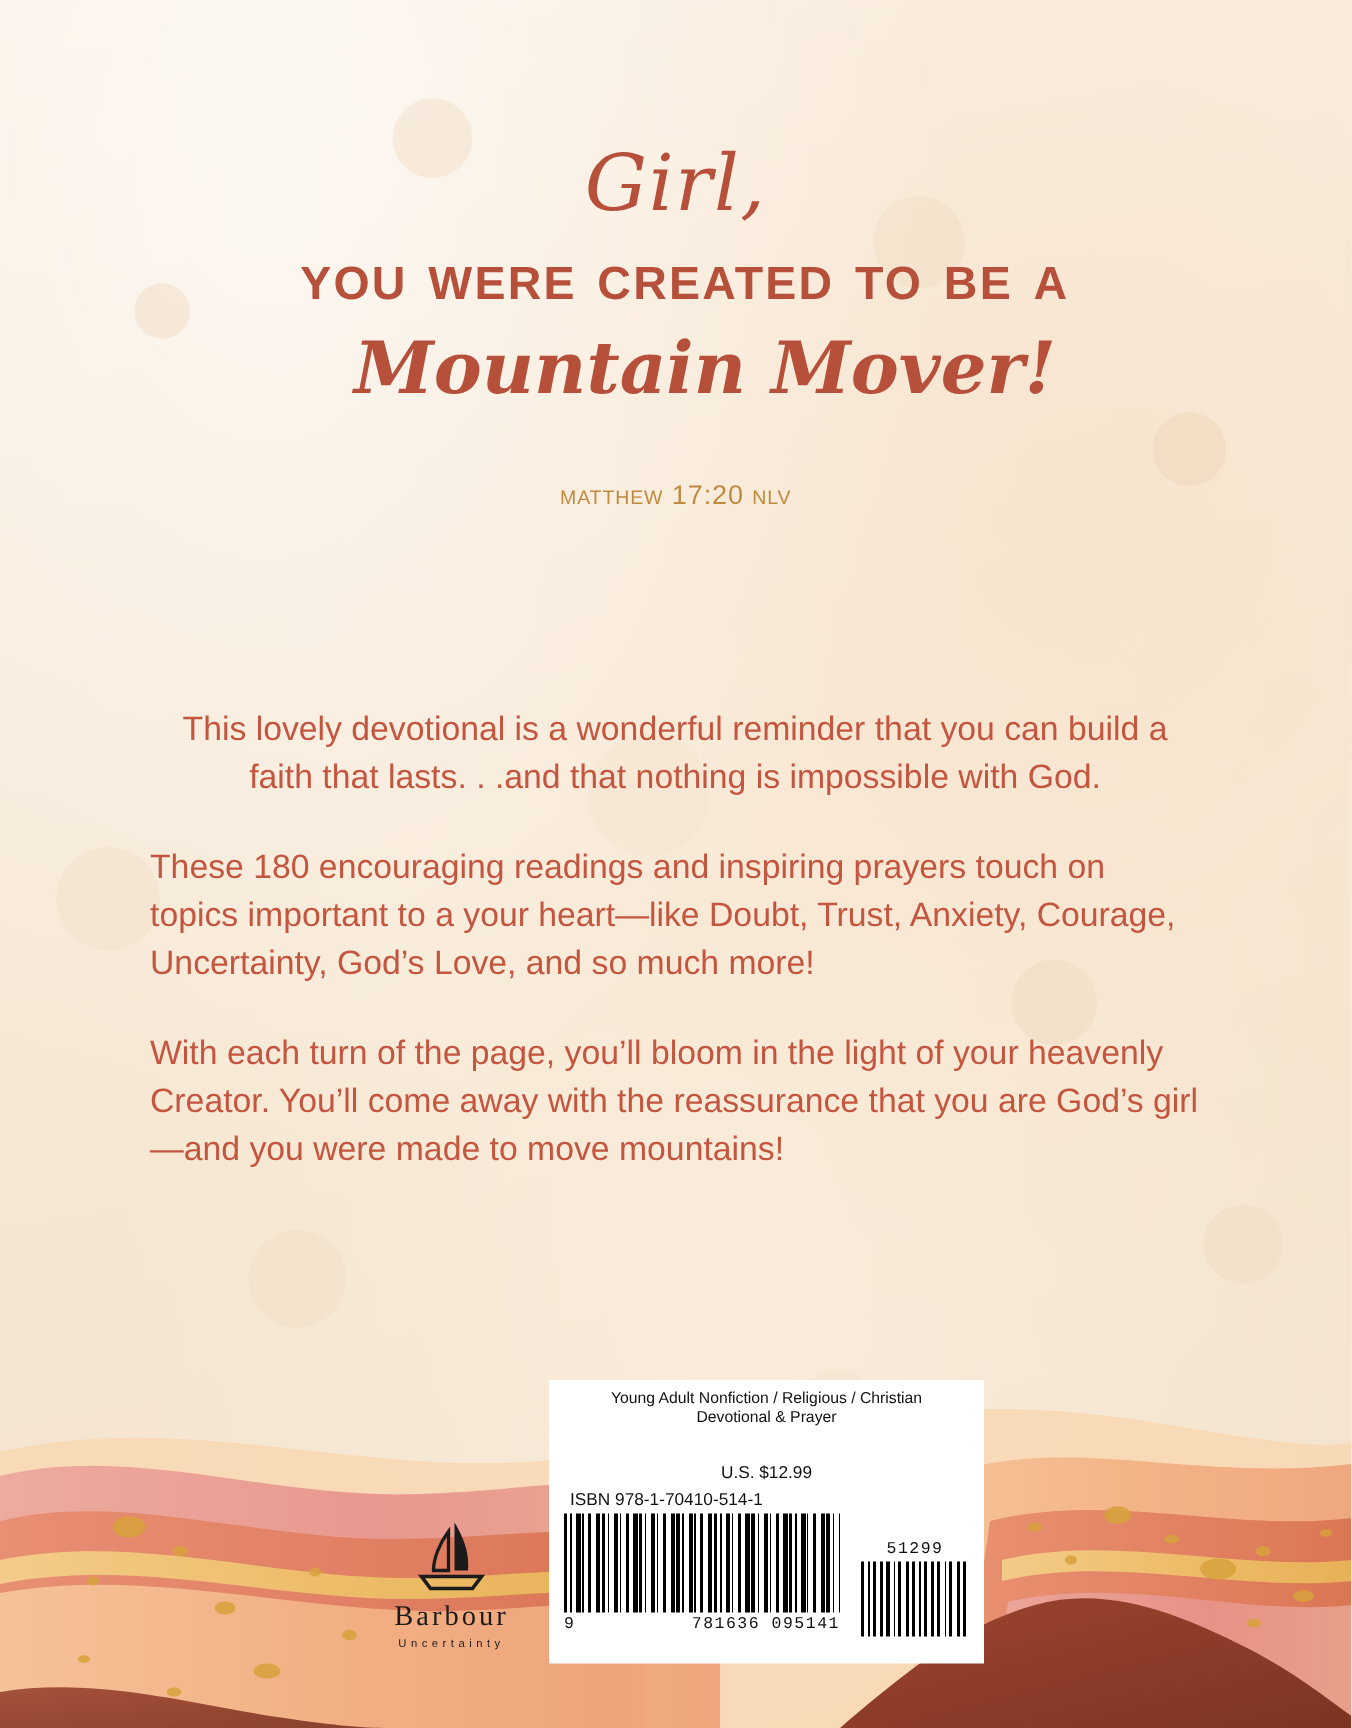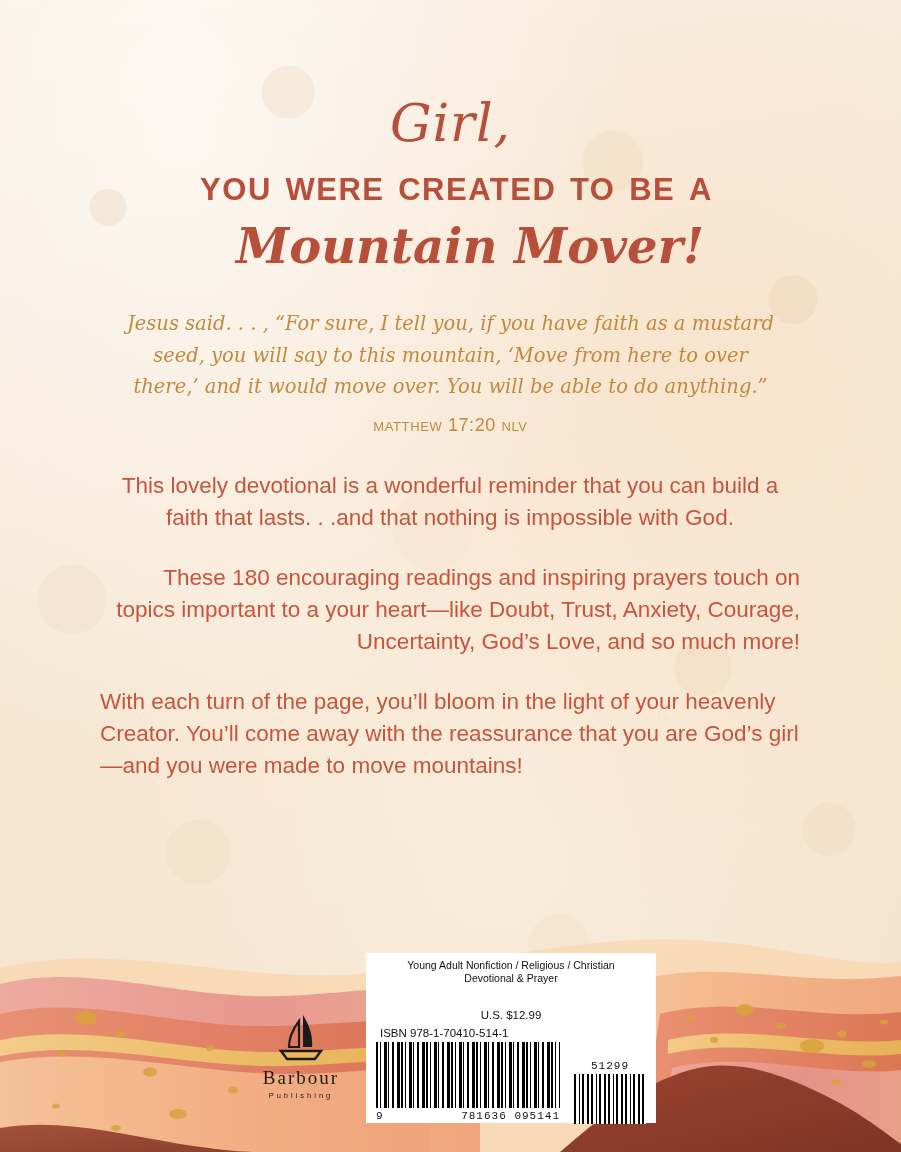--- a/index.html
+++ b/index.html
@@ -121,41 +121,41 @@
   }
   .para {
     font-size: 22.5px;
     line-height: 1.42;
     margin: 0 0 28px 0;
   }
   .para.center {
     text-align: center;
   }
   .para.p1 { font-size: 22.5px; }
-  .para.p2 { text-align: right; }
+  .para.p2 { text-align: left; }
   .para.p3 { text-align: left; }
 
   
   .landscape {
     position: absolute;
     left: 0;
     right: 0;
     bottom: 0;
     height: 230px;
     overflow: hidden;
   }
   .landscape svg { display: block; }
 
   
   .barcode-block {
     position: absolute;
     left: 366px;
-    bottom: 29px;
+    bottom: 43px;
     width: 290px;
-    height: 170px;
+    height: 189px;
     background: #ffffff;
     padding: 6px 8px 4px 8px;
     box-sizing: border-box;
     font-family: "Liberation Sans", sans-serif;
     color: #111;
   }
   .bisac {
     text-align: center;
     font-size: 10.5px;
     line-height: 1.25;
@@ -256,21 +256,20 @@
 <div class="page">
   <div class="paper-texture"></div>
 
   <div class="headline">
     <div class="line-script-1">Girl,</div>
     <div class="line-caps">You Were Created to Be a</div>
     <div class="line-script-2">Mountain Mover!</div>
   </div>
 
   <div class="scripture">
-    <div>Jesus said. . . , “For sure, I tell you, if you have faith as a mustard seed, you will say to this mountain, ‘Move from here to over there,’ and it would move over. You will be able to do anything.”</div>
     <div class="scripture-ref">Matthew 17:20 nlv</div>
   </div>
 
   <div class="body-copy">
     <p class="para p1 center">This lovely devotional is a wonderful reminder that you can build a faith that lasts. . .and that nothing is impossible with God.</p>
     <p class="para p2">These 180 encouraging readings and inspiring prayers touch on topics important to a your heart—like Doubt, Trust, Anxiety, Courage, Uncertainty, God’s Love, and so much more!</p>
     <p class="para p3">With each turn of the page, you’ll bloom in the light of your heavenly Creator. You’ll come away with the reassurance that you are God’s girl—and you were made to move mountains!</p>
   </div>
 
   <div class="landscape">
@@ -348,21 +347,21 @@
 
   <div class="publisher">
     <div class="mark">
       <svg width="48" height="50" viewBox="0 0 48 50" xmlns="http://www.w3.org/2000/svg">
         <path d="M26 2 C32 12 36 22 35 34 L26 34 Z" fill="#1b1b1b"></path>
         <path d="M22 8 C16 16 12 26 12 34 L22 34 Z" fill="none" stroke="#1b1b1b" stroke-width="2.2"></path>
         <path d="M4 38 L44 38 L38 46 L10 46 Z" fill="none" stroke="#1b1b1b" stroke-width="2.4"></path>
       </svg>
     </div>
     <div class="name">Barbour</div>
-    <div class="sub">Publishing</div>
+    <div class="sub">Uncertainty</div>
   </div>
 
   <div class="barcode-block">
     <div class="bisac">
       <div>Young Adult Nonfiction / Religious / Christian</div>
       <div>Devotional &amp; Prayer</div>
     </div>
     <div class="price">U.S. $12.99</div>
     <div class="isbn-text">ISBN 978-1-70410-514-1</div>
 

